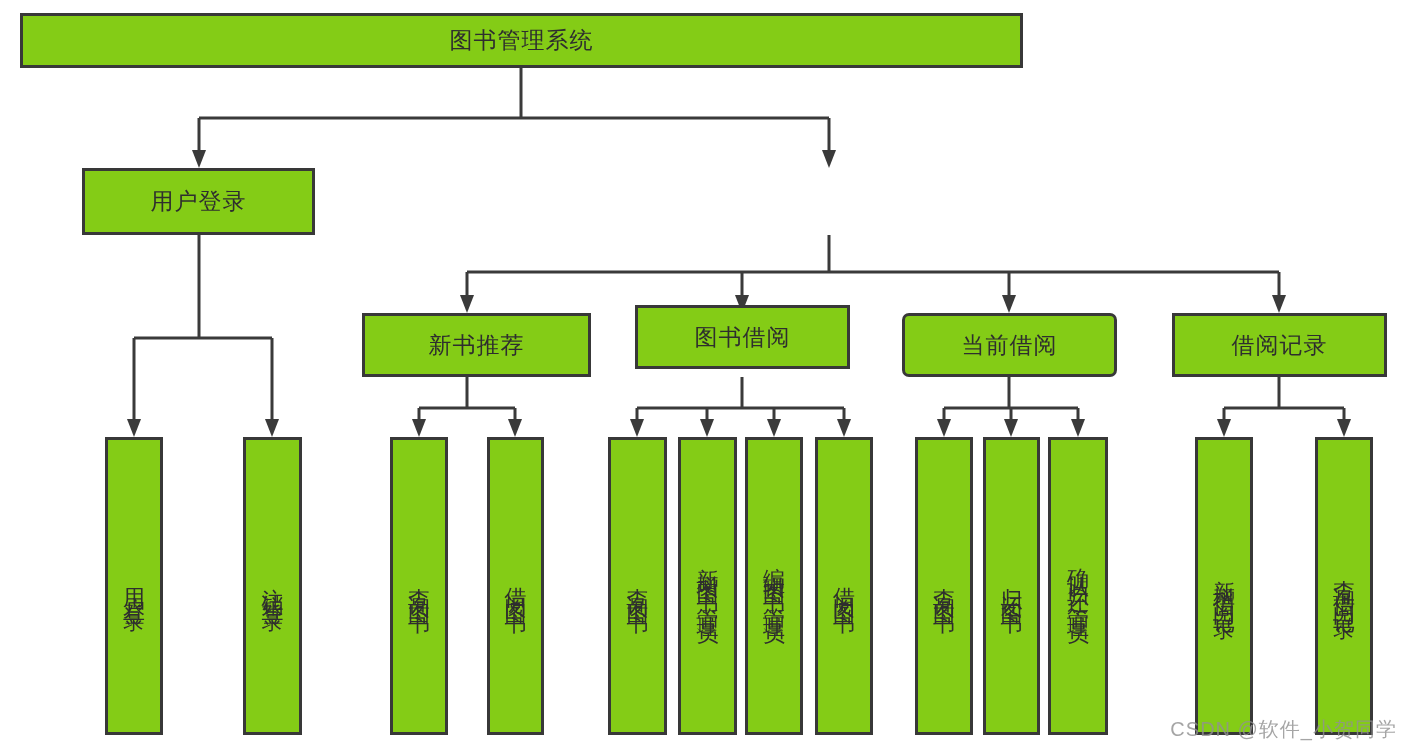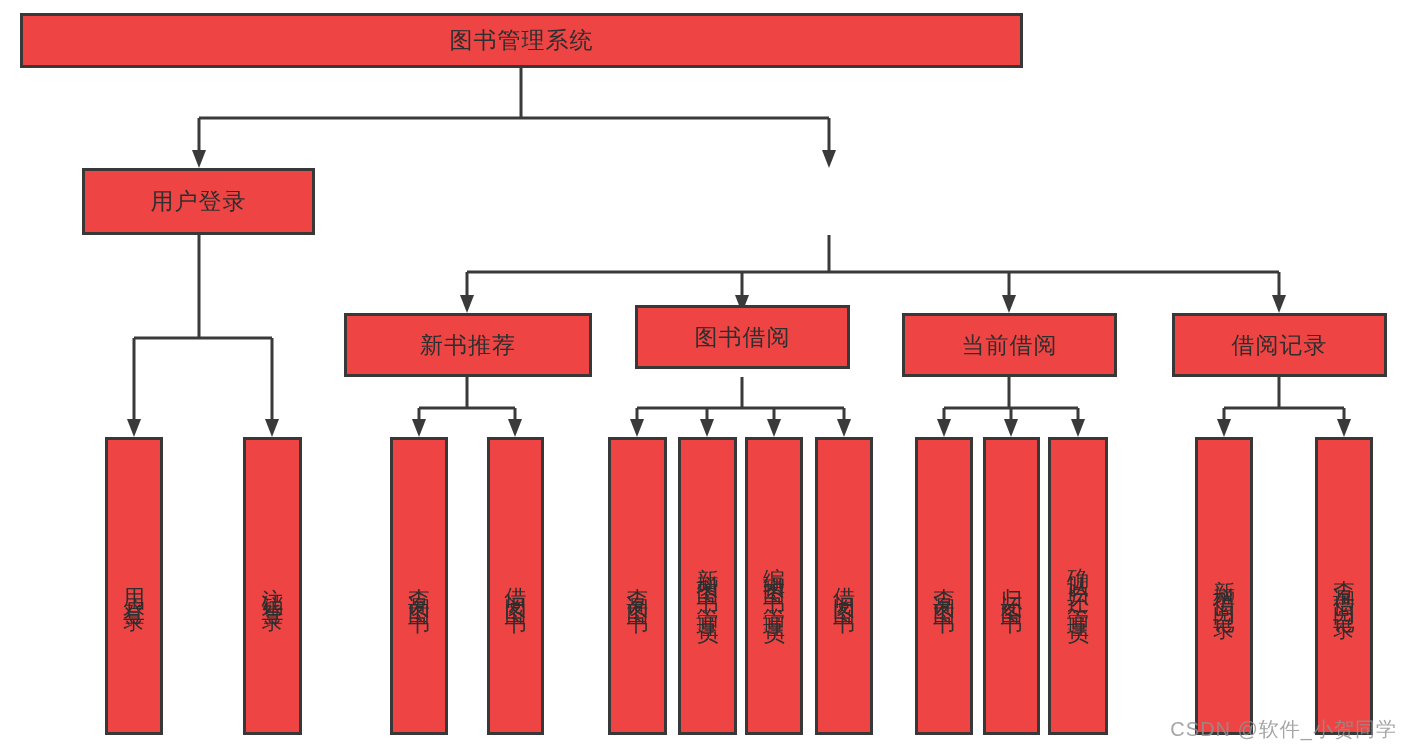--- a/index.html
+++ b/index.html
@@ -13,21 +13,21 @@
   }
   #connectors {
     position: absolute;
     left: 0; top: 0;
     width: 1405px; height: 747px;
     pointer-events: none;
   }
   .node {
     position: absolute;
     box-sizing: border-box;
-    background: #ef4444;
+    background: #84cc16;
     border: 3px solid #383838;
     color: #2e2e2e;
     display: flex;
     align-items: center;
     justify-content: center;
     text-align: center;
     z-index: 2;
   }
   .hnode {
     font-size: 23px;
@@ -41,23 +41,23 @@
     letter-spacing: 8px;
     line-height: 1;
     white-space: nowrap;
     top: 437px;
     height: 298px;
   }
   
   .pos-root           { left: 20px;   top: 13px;  width: 1003px; height: 55px; }
   .pos-user-login     { left: 82px;   top: 168px; width: 233px;  height: 67px; }
   .pos-book-mgmt      { left: 712px;  top: 168px; width: 233px;  height: 67px; }
-  .pos-new-book-rec   { left: 344px;  top: 313px; width: 248px;  height: 64px; }
+  .pos-new-book-rec   { left: 362px;  top: 313px; width: 229px;  height: 64px; }
   .pos-book-borrow    { left: 635px;  top: 305px; width: 215px;  height: 64px; }
-  .pos-current-borrow { left: 902px;  top: 313px; width: 215px;  height: 64px; }
+  .pos-current-borrow { left: 902px;  top: 313px; width: 215px;  height: 64px; border-radius: 7px; }
   .pos-borrow-records { left: 1172px; top: 313px; width: 215px;  height: 64px; }
   
   .pos-v1  { left: 105px;  width: 58px; }
   .pos-v2  { left: 243px;  width: 59px; }
   .pos-v3  { left: 390px;  width: 58px; }
   .pos-v4  { left: 487px;  width: 57px; }
   .pos-v5  { left: 608px;  width: 59px; }
   .pos-v6  { left: 678px;  width: 59px; }
   .pos-v7  { left: 745px;  width: 58px; }
   .pos-v8  { left: 815px;  width: 58px; }

